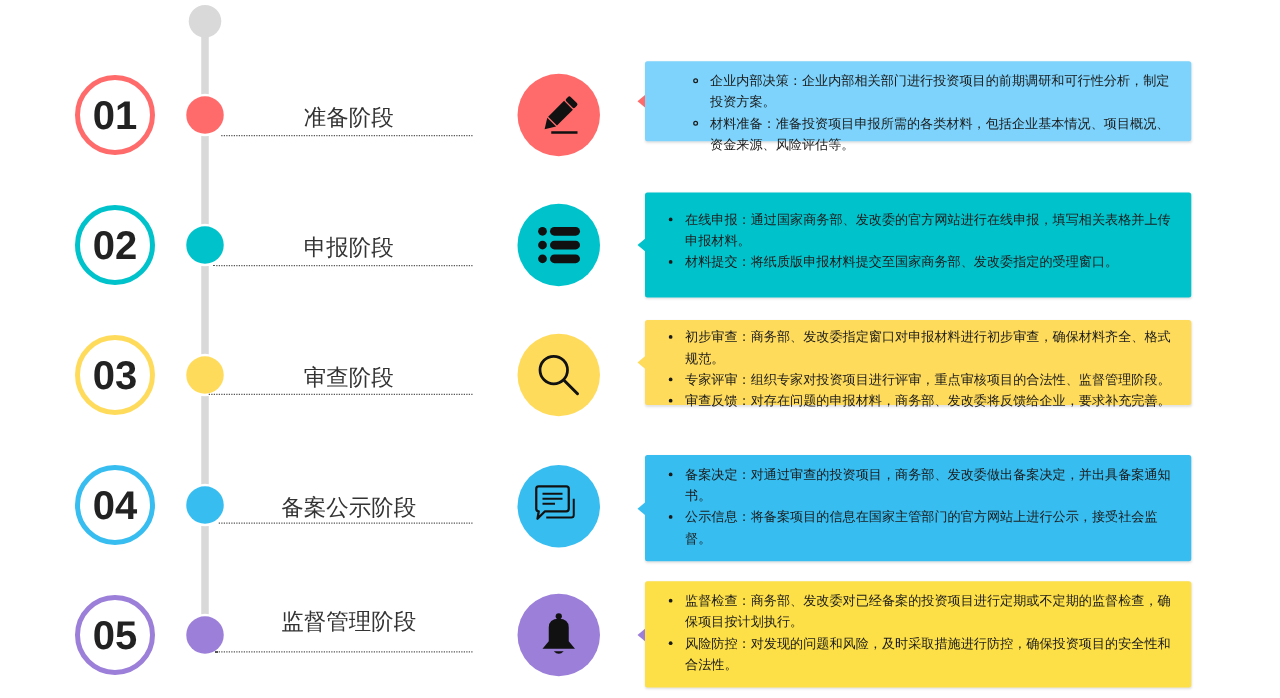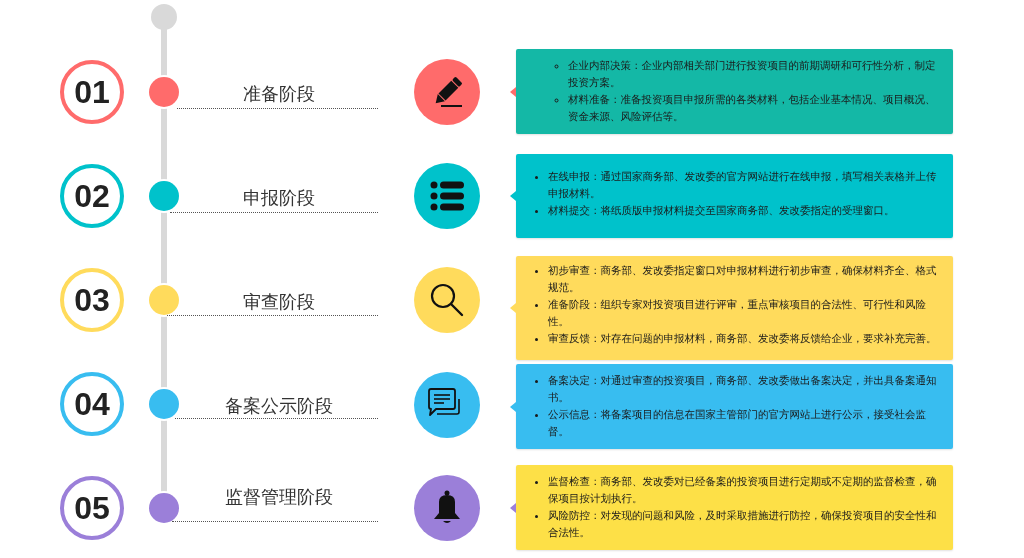--- a/index.html
+++ b/index.html
@@ -59,21 +59,21 @@
 <div class="icon-circle" style="top:59px;background:#ff6b6b;">
   <svg width="40" height="40" viewBox="0 0 40 40">
     <g transform="rotate(45 20 20)">
       <rect x="15" y="3" width="10" height="5" rx="1.5" fill="#111"></rect>
       <rect x="15" y="9" width="10" height="18" fill="#111"></rect>
       <polygon points="15,28 25,28 20,36" fill="#111"></polygon>
     </g>
     <rect x="14" y="33" width="21" height="2" fill="#111"></rect>
   </svg>
 </div>
-<div class="box" style="top:49px;height:85px;background:#14b8a6;--c:#ff6b6b;">
+<div class="box" style="top:49px;height:64px;background:#7dd3fc;--c:#ff6b6b;">
   <ul class="circle">
     <li>企业内部决策：企业内部相关部门进行投资项目的前期调研和可行性分析，制定投资方案。</li>
     <li>材料准备：准备投资项目申报所需的各类材料，包括企业基本情况、项目概况、资金来源、风险评估等。</li>
   </ul>
 </div>
 
 <div class="num-circle" style="top:164px;border-color:#00c2cb;">02</div>
 <div class="dot" style="top:181px;background:#00c2cb;"></div>
 <div class="stage-label" style="top:186px;">申报阶段</div>
 <div class="dotted" style="top:212px;left:170px;width:208px;"></div>
@@ -97,24 +97,24 @@
 <div class="num-circle" style="top:268px;border-color:#ffdb5c;">03</div>
 <div class="dot" style="top:285px;background:#ffdb5c;"></div>
 <div class="stage-label" style="top:290px;">审查阶段</div>
 <div class="dotted" style="top:315px;left:167px;width:211px;"></div>
 <div class="icon-circle" style="top:267px;background:#ffdb5c;">
   <svg width="42" height="42" viewBox="0 0 42 42">
     <circle cx="17" cy="17" r="11" fill="none" stroke="#111" stroke-width="2.2"></circle>
     <line x1="25" y1="25" x2="36" y2="36" stroke="#111" stroke-width="2.4" stroke-linecap="round"></line>
   </svg>
 </div>
-<div class="box" style="top:256px;height:104px;background:#ffdb5c;--c:#ffdb5c;padding-top:6px;">
+<div class="box" style="top:256px;height:68px;background:#ffdb5c;--c:#ffdb5c;padding-top:6px;">
   <ul class="disc">
     <li>初步审查：商务部、发改委指定窗口对申报材料进行初步审查，确保材料齐全、格式规范。</li>
-    <li>准备阶段：组织专家对投资项目进行评审，重点审核项目的合法性、可行性和风险性。</li>
+    <li>专家评审：组织专家对投资项目进行评审，重点审核项目的合法性、监督管理阶段。</li>
     <li>审查反馈：对存在问题的申报材料，商务部、发改委将反馈给企业，要求补充完善。</li>
   </ul>
 </div>
 
 <div class="num-circle" style="top:372px;border-color:#38bdf0;">04</div>
 <div class="dot" style="top:389px;background:#38bdf0;"></div>
 <div class="stage-label" style="top:394px;">备案公示阶段</div>
 <div class="dotted" style="top:418px;left:175px;width:203px;"></div>
 <div class="icon-circle" style="top:372px;background:#38bdf0;">
   <svg width="44" height="40" viewBox="0 0 44 40">

